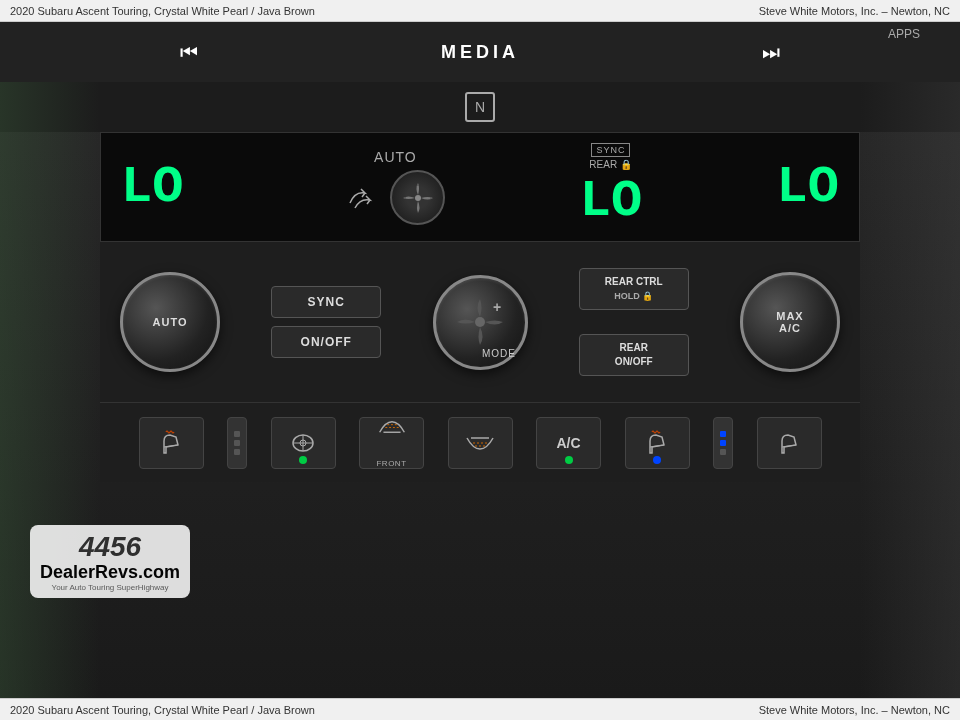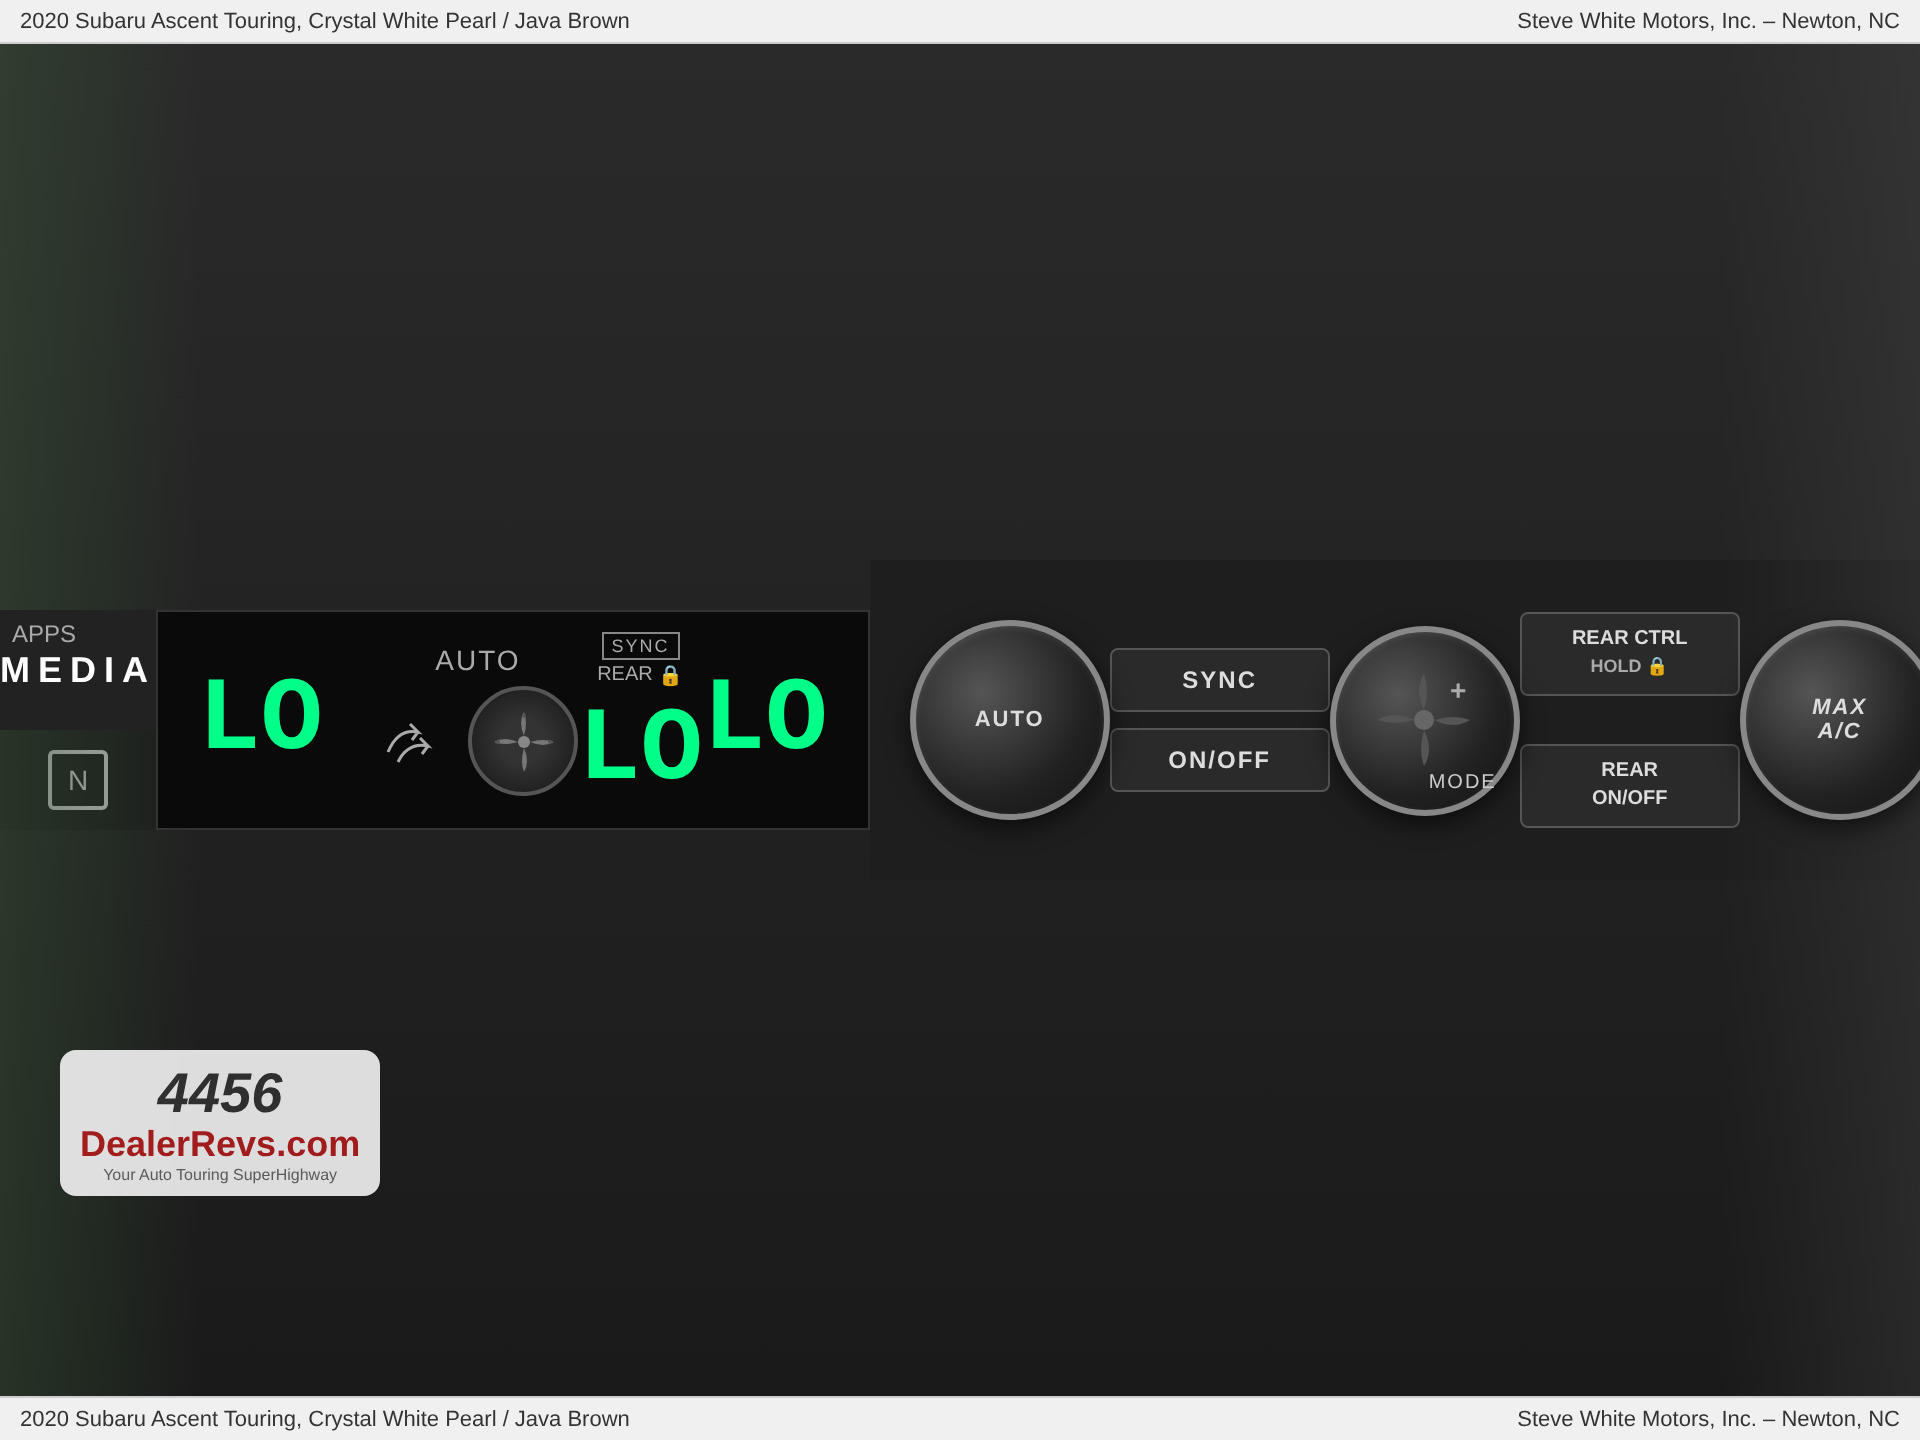--- a/index.html
+++ b/index.html
@@ -29,21 +29,21 @@
       text-align: right;
     }
 
     
     #main {
       width: 960px;
       height: 676px;
       position: relative;
       background: linear-gradient(180deg, #2a2a2a 0%, #1a1a1a 100%);
       display: flex;
-      flex-direction: row;
+      flex-direction: column;
       align-items: center;
       justify-content: flex-start;
       overflow: hidden;
     }
 
     
     .media-unit {
       width: 100%;
       background: #1c1c1c;
       display: flex;
@@ -211,21 +211,21 @@
 
     .knob-label {
       color: #ddd;
       font-size: 11px;
       font-weight: bold;
       letter-spacing: 1px;
       text-align: center;
     }
 
     .knob.left-knob { width: 100px; height: 100px; }
-    .knob.right-knob { width: 100px; height: 100px; font-style: italic; }
+    .knob.right-knob { width: 100px; height: 100px; }
     .knob.mode-knob { width: 95px; height: 95px; }
 
     
     .btn-cluster {
       display: flex;
       flex-direction: column;
       gap: 8px;
       align-items: center;
     }
 
@@ -350,21 +350,21 @@
       background: white;
       border-radius: 8px;
       padding: 6px 10px;
       text-align: center;
       margin-top: 40px;
     }
 
     .watermark-title {
       font-size: 18px;
       font-weight: bold;
-      color: #b91c1c;
+      color: #000000;
       line-height: 1;
     }
 
     .watermark-sub {
       font-size: 8px;
       color: #666;
       margin-top: 2px;
     }
 
     .watermark-number {

